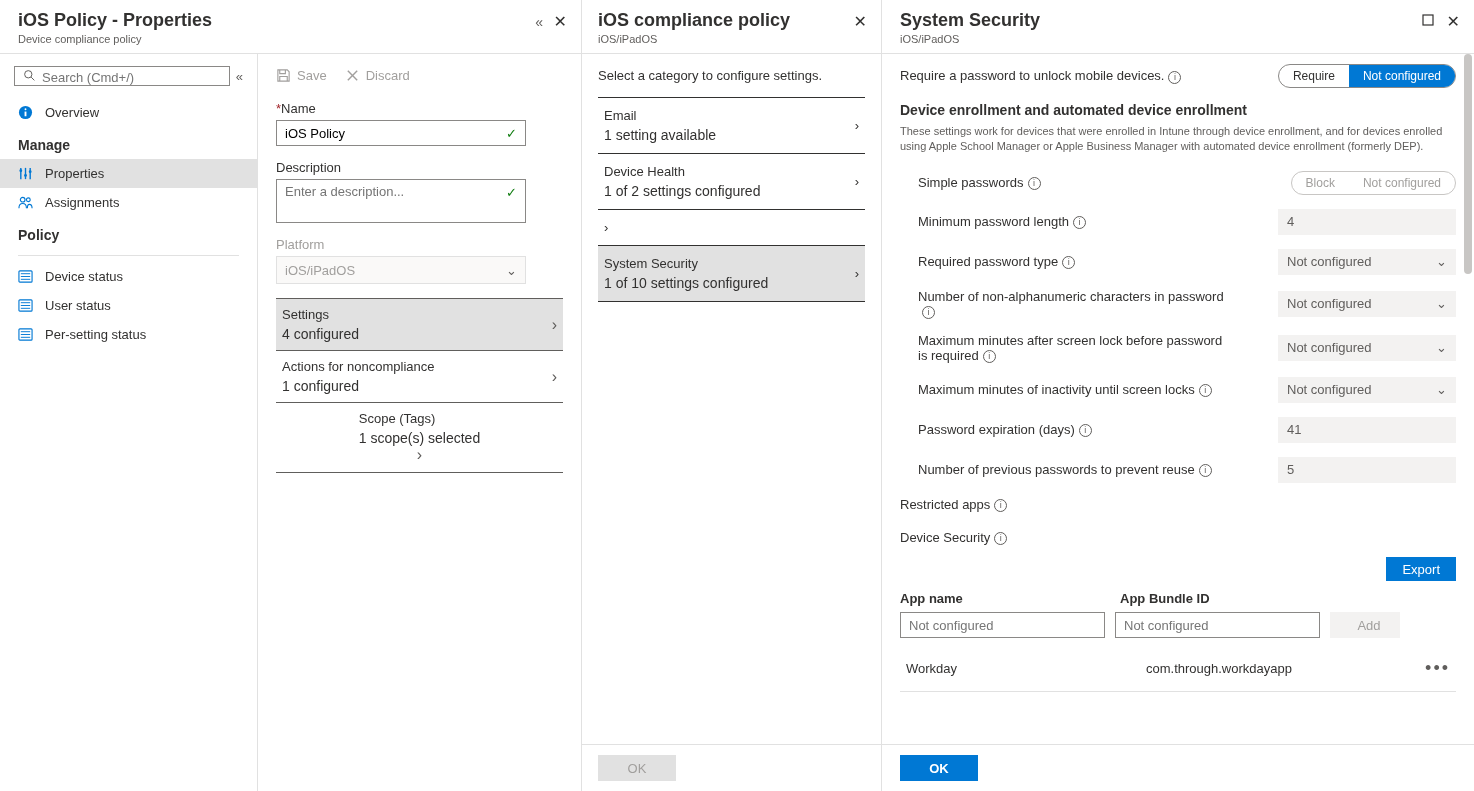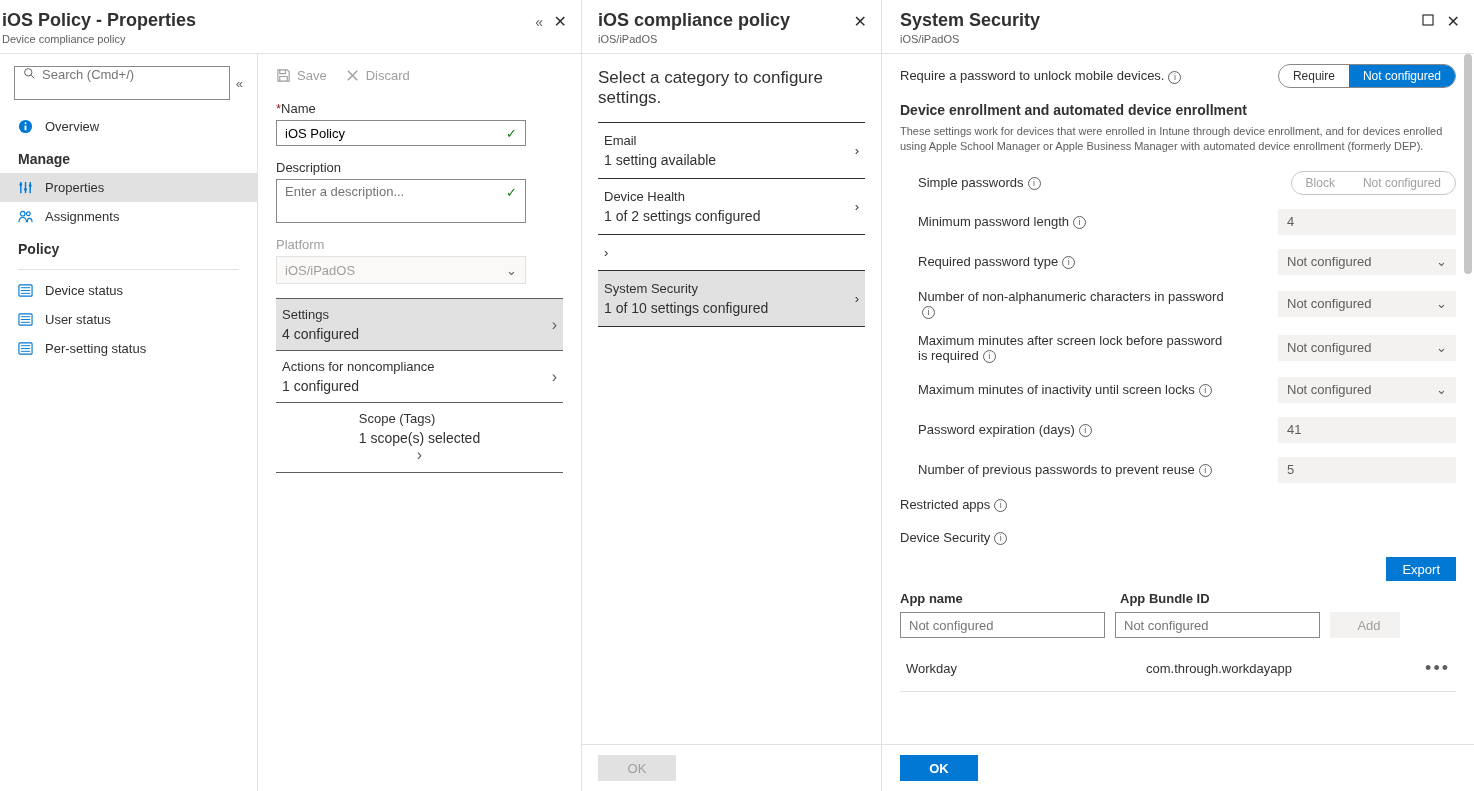--- a/index.html
+++ b/index.html
@@ -1,30 +1,30 @@
 <!DOCTYPE html>
 <html><head>
 <meta charset="utf-8">
 <style>
 * { box-sizing: border-box; margin: 0; padding: 0; font-family: "Segoe UI", -apple-system, sans-serif; }
 body { display: flex; width: 1474px; height: 791px; background: #fff; color: #323130; font-size: 13px; overflow: hidden; }
 
 
 .panel1 { width: 582px; border-right: 1px solid #e1e1e1; display: flex; flex-direction: column; }
-.panel1-header { padding: 10px 2px 8px; border-bottom: 1px solid #e1e1e1; position: relative; }
+.panel1-header { padding: 10px 18px 8px; border-bottom: 1px solid #e1e1e1; position: relative; }
 .panel1-title { font-size: 18px; font-weight: 600; }
 .panel1-subtitle { font-size: 11px; color: #605e5c; margin-top: 2px; }
 .panel1-collapse { position: absolute; right: 38px; top: 14px; font-size: 14px; color: #605e5c; cursor: pointer; }
 .panel1-close { position: absolute; right: 14px; top: 12px; font-size: 16px; color: #323130; cursor: pointer; }
 
 .panel1-body { display: flex; flex: 1; overflow: hidden; }
 
 .sidebar { width: 258px; border-right: 1px solid #e1e1e1; padding: 12px 0; }
 .search-row { display: flex; align-items: center; padding: 0 14px 12px; gap: 6px; }
-.search-box { flex: 1; border: 1px solid #8a8886; height: 34px; display: flex; align-items: flex-start; padding: 0 8px; }
+.search-box { flex: 1; border: 1px solid #8a8886; height: 20px; display: flex; align-items: flex-end; padding: 0 8px; }
 .search-box input { border: none; outline: none; flex: 1; font-size: 13px; background: transparent; }
 .search-icon { color: #605e5c; font-size: 13px; margin-right: 6px; }
 .collapse-side { color: #605e5c; cursor: pointer; font-size: 13px; }
 
 .nav-item { display: flex; align-items: center; padding: 7px 18px; gap: 12px; cursor: pointer; font-size: 13px; }
 .nav-item.selected { background: #e1e1e1; }
 .nav-item svg, .nav-icon { width: 15px; height: 15px; flex-shrink: 0; }
 .nav-section { font-size: 14px; font-weight: 600; padding: 10px 18px 6px; }
 .nav-divider { border-top: 1px solid #e1e1e1; margin: 6px 18px; }
 
@@ -52,21 +52,21 @@
 .list-row .lr-sub { font-size: 14px; margin-top: 4px; }
 .list-row .chev-r { color: #605e5c; font-size: 16px; }
 
 
 .panel2 { width: 300px; border-right: 1px solid #e1e1e1; display: flex; flex-direction: column; }
 .panel2-header { padding: 10px 16px 8px; border-bottom: 1px solid #e1e1e1; position: relative; }
 .panel2-title { font-size: 18px; font-weight: 600; }
 .panel2-subtitle { font-size: 11px; color: #605e5c; margin-top: 2px; }
 .panel2-close { position: absolute; right: 14px; top: 12px; font-size: 16px; cursor: pointer; }
 .panel2-body { flex: 1; padding: 14px 16px; overflow-y: auto; }
-.panel2-hint { font-size: 17px; margin-bottom: 14px; }
+.panel2-hint { font-size: 13px; margin-bottom: 14px; }
 .cat-row { border-top: 1px solid #323130; padding: 10px 6px; cursor: pointer; display: flex; justify-content: space-between; align-items: center; }
 .cat-row:last-child { border-bottom: 1px solid #323130; }
 .cat-row.selected { background: #e1e1e1; }
 .cat-title { font-size: 13px; }
 .cat-sub { font-size: 14px; margin-top: 4px; }
 .panel2-footer { border-top: 1px solid #e1e1e1; padding: 10px 16px; }
 .ok-btn-disabled { background: #e1e1e1; color: #a19f9d; border: none; width: 78px; height: 26px; font-size: 13px; }
 
 
 .panel3 { flex: 1; display: flex; flex-direction: column; }

